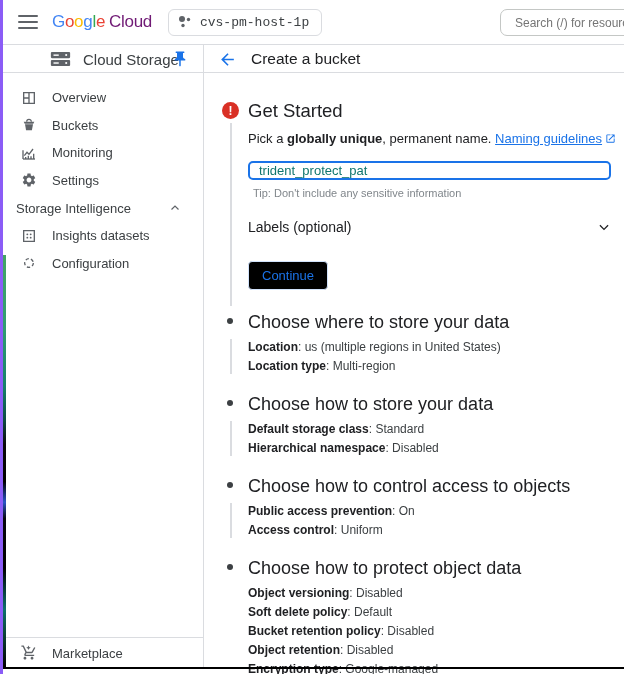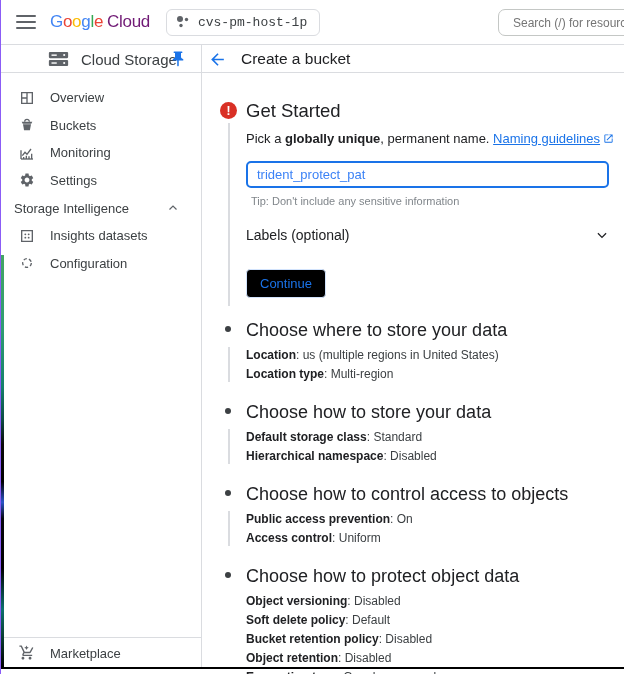--- a/index.html
+++ b/index.html
@@ -1,20 +1,20 @@
 <!DOCTYPE html>
 <html><head>
 <meta charset="utf-8">
 <style>
   * { margin:0; padding:0; box-sizing:border-box; }
   html,body { background:#fff; }
   body { font-family:"Liberation Sans","DejaVu Sans",sans-serif; color:#202124; }
   #screen {
     position:relative; width:624px; height:674px; background:#fff;
-    overflow:hidden; border-left:1px solid #8b5cf6;
+    overflow:hidden; border-left:3px solid #8b5cf6;
   }
 
   
   .topbar { position:absolute; top:0; left:0; width:624px; height:45px;
     background:#fff; border-bottom:1px solid #dadce0; display:flex; align-items:center; }
   .hamburger { width:20px; height:14px; margin-left:15px; display:flex; flex-direction:column;
     justify-content:space-between; cursor:pointer; }
   .hamburger span { display:block; height:2px; background:#5f6368; border-radius:1px; }
   .logo { margin-left:14px; font-size:17px; letter-spacing:-0.3px; display:flex; align-items:baseline; cursor:pointer; }
   .logo .cloud { color:#701a75; margin-left:4px; }
@@ -25,21 +25,21 @@
     border:1px solid #c4c7c5; border-radius:7px; background:#fff; display:flex; align-items:center; }
   .searchbox input { border:none; outline:none; font-size:12px; color:#5f6368; width:100%;
     padding-left:14px; background:transparent; font-family:inherit; }
 
   
   .header-row { position:absolute; top:45px; left:0; width:624px; height:28px;
     border-bottom:1px solid #dadce0; background:#fff; }
   .product-head { position:absolute; left:0; top:0; width:200px; height:28px; display:flex; align-items:center;padding-left:33px; }
   .product-head .p-label { font-size:15px; color:#3c4043; margin-left:12px; }
   .pin-btn { position:absolute; left:168px; top:5px; width:18px; height:18px; cursor:pointer; }
-  .page-head { position:absolute; left:192px; top:0; height:28px; display:flex; align-items:center; }
+  .page-head { position:absolute; left:200px; top:0; height:28px; display:flex; align-items:center; }
   .back-btn { margin-left:14px; width:20px; height:20px; cursor:pointer; display:flex; align-items:center; justify-content:center; }
   .page-title { font-size:15.5px; color:#202124; margin-left:14px; }
 
   
   .sidebar { position:absolute; top:73px; left:0; width:200px; height:594px; background:#fff; }
   .vdivider { position:absolute; left:200px; top:45px; width:1px; height:622px; background:#dadce0; }
   .nav { padding-top:11px; list-style:none; }
   .nav-item { height:27.5px; display:flex; align-items:center; cursor:pointer; }
   .nav-item .nicon { width:18px; height:18px; margin-left:17px; display:flex; align-items:center; justify-content:center; }
   .nav-item .nlabel { font-size:13px; color:#3c4043; margin-left:14px; }
@@ -67,22 +67,22 @@
   .gs-head { display:flex; align-items:center; position:relative; }
   .error-badge { position:absolute; left:-26px; top:2px; width:17px; height:17px; border-radius:50%;
     background:#d93025; color:#fff; font-size:12px; font-weight:bold; display:flex;
     align-items:center; justify-content:center; line-height:1; }
   .gs-title { font-size:18.5px; font-weight:400; color:#202124; }
   .gs-sub { margin-top:9px; font-size:13px; color:#202124; }
   .gs-sub b { font-weight:bold; }
   .gs-link { color:#1a73e8; text-decoration:underline; cursor:pointer; }
   .ext-ic { display:inline-block; vertical-align:-1px; margin-left:3px; }
 
-  .name-input { margin-top:15px; width:363px; height:27px; border:2px solid #1a73e8; border-radius:5px;
-    font-size:13px; color:#3b82f6; padding:0 9px; outline:none; font-family:inherit; display:block; }
+  .name-input { margin-top:15px; width:363px; height:19px; border:2px solid #1a73e8; border-radius:5px;
+    font-size:13px; color:#0f766e; padding:0 9px; outline:none; font-family:inherit; display:block; }
   .tip { margin-top:7px; margin-left:5px; font-size:11px; color:#80868b; }
 
   .labels-row { margin-top:17px; width:363px; height:22px; display:flex; align-items:center;
     justify-content:space-between; cursor:pointer; }
   .labels-row .llabel { font-size:14px; color:#202124; }
 
   .continue-btn { margin-top:23px; display:inline-block; font-size:13px; font-weight:500; color:#1a73e8;
     background:#000000; border:1px solid #d2e3fc; border-radius:4px; padding:6px 13px; cursor:pointer;
     font-family:inherit; }
 

